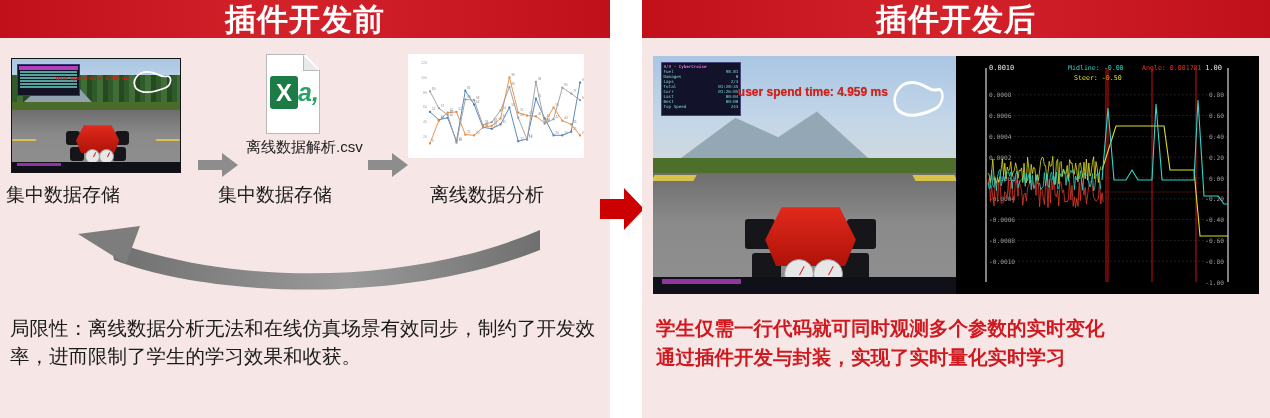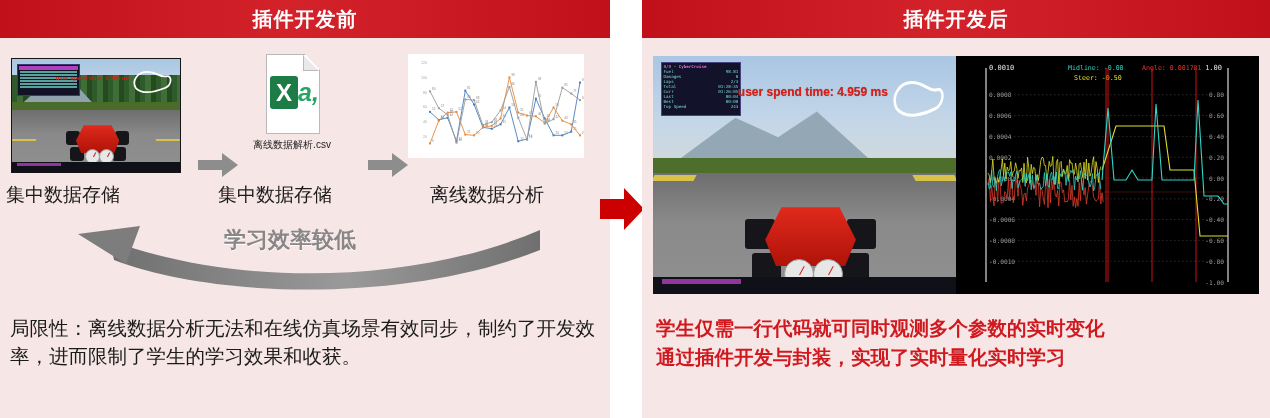--- a/index.html
+++ b/index.html
@@ -8,21 +8,21 @@
   .stage{position:relative;width:1270px;height:418px;}
 
   
   .panel{position:absolute;top:0;height:418px;background:#f7e6e6;}
   .panel-left{left:0;width:610px;}
   .panel-right{left:642px;width:628px;}
 
   .panel-header{position:absolute;left:0;top:0;height:38px;width:100%;
       background:linear-gradient(90deg,#c1101a 0%,#d4222b 48%,#c0101a 100%);
       display:flex;align-items:center;justify-content:center;}
-  .panel-header .htxt{color:#ffffff;font-size:20px;font-weight:bold;
+  .panel-header .htxt{color:#ffffff;font-size:31px;font-weight:bold;
       letter-spacing:1px;line-height:1;}
   .panel-body{position:absolute;left:0;top:42px;width:100%;bottom:0;}
 
   
   .sim-shot{position:absolute;left:11px;top:16px;width:168px;height:113px;
       background:#2a2a2a;overflow:hidden;border:1px solid #151515;}
   .sky{position:absolute;left:0;top:0;width:100%;height:40%;
       background:linear-gradient(180deg,#a9c6e3 0%,#c3d6e8 60%,#cfd9de 100%);}
   .mtn{position:absolute;left:4%;top:20%;width:46%;height:22%;
       background:#8fa2ae;clip-path:polygon(0% 100%,30% 18%,52% 55%,72% 6%,100% 100%);}
@@ -67,21 +67,21 @@
       clip-path:polygon(0 0,72% 0,100% 20%,100% 100%,0 100%);}
   .csv-fold{position:absolute;left:45px;top:1px;width:15px;height:15px;
       background:#e9e9e9;border-left:1px solid #b9b9b9;border-bottom:1px solid #b9b9b9;
       clip-path:polygon(0 0,100% 100%,0 100%);}
   .csv-x{position:absolute;left:12px;top:22px;width:28px;height:33px;background:#1d7b45;
       border-radius:3px;color:#fff;font-size:24px;font-weight:bold;
       display:flex;align-items:center;justify-content:center;}
   .csv-a{position:absolute;left:40px;top:22px;color:#27a463;font-size:25px;
       font-weight:bold;font-style:italic;line-height:33px;}
   .csv-name{position:absolute;left:-12px;top:84px;width:92px;text-align:center;
-      font-size:10px;color:#222;white-space:nowrap;}
+      font-size:15px;color:#222;white-space:nowrap;}
 
   .chart-card{position:absolute;left:408px;top:12px;width:176px;height:104px;
       background:#ffffff;}
   .chart-card svg{width:100%;height:100%;}
 
   .flow-labels{position:absolute;left:0;top:140px;width:100%;height:28px;}
   .flow-label{position:absolute;font-size:19px;color:#1b1b1b;white-space:nowrap;}
   .fl1{left:6px;} .fl2{left:218px;} .fl3{left:430px;}
 
   .curve-wrap{position:absolute;left:70px;top:182px;width:500px;height:70px;}
@@ -327,21 +327,20 @@
               <stop offset="0%" stop-color="#6f6f6f"></stop>
               <stop offset="55%" stop-color="#9a9a9a"></stop>
               <stop offset="100%" stop-color="#6f6f6f"></stop>
             </linearGradient>
           </defs>
           <path d="M40,16 C160,62 340,62 470,6 L470,26 C340,78 150,76 44,36 Z" fill="url(#cg)"></path>
           <path d="M8,10 L70,2 L56,40 Z" fill="#7d7d7d"></path>
         </svg>
       </div>
       <div class="curve-txt">
-        <div>学习效率较低</div>
       </div>
 
       <div class="limit-para">局限性：离线数据分析无法和在线仿真场景有效同步，制约了开发效率，进而限制了学生的学习效果和收获。</div>
     </div>
   </div>
 
   <div class="big-arrow">
     <svg viewBox="0 0 44 46">
         <path d="M0,13 L24,13 L24,2 L44,23 L24,44 L24,33 L0,33 Z" fill="#cc0000"></path>
       </svg>

